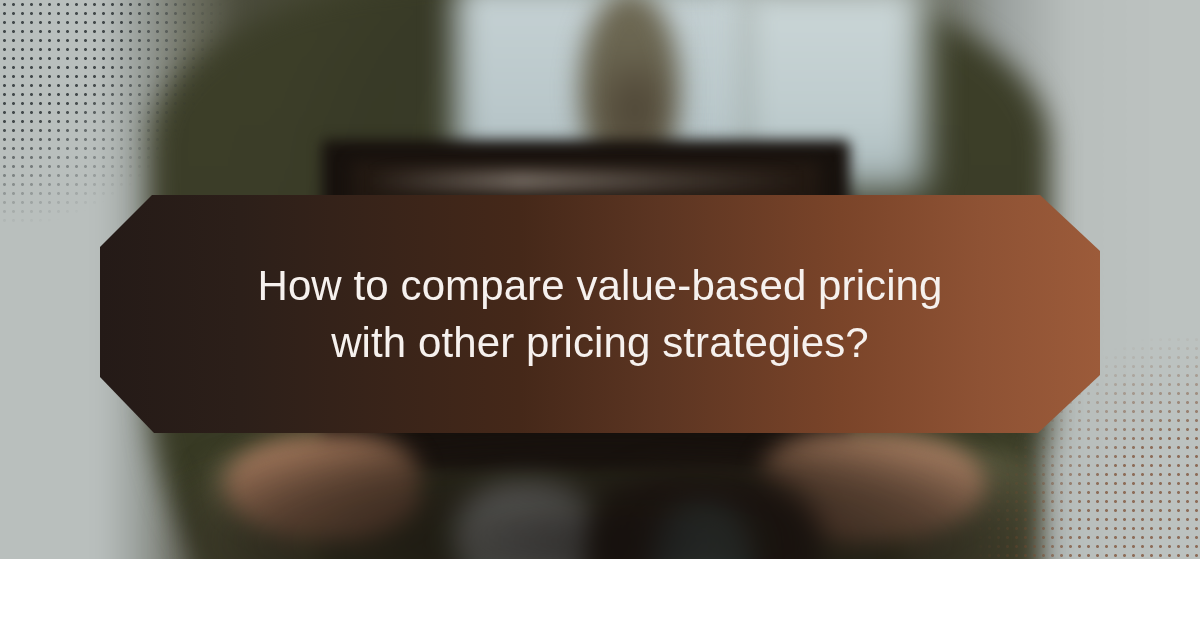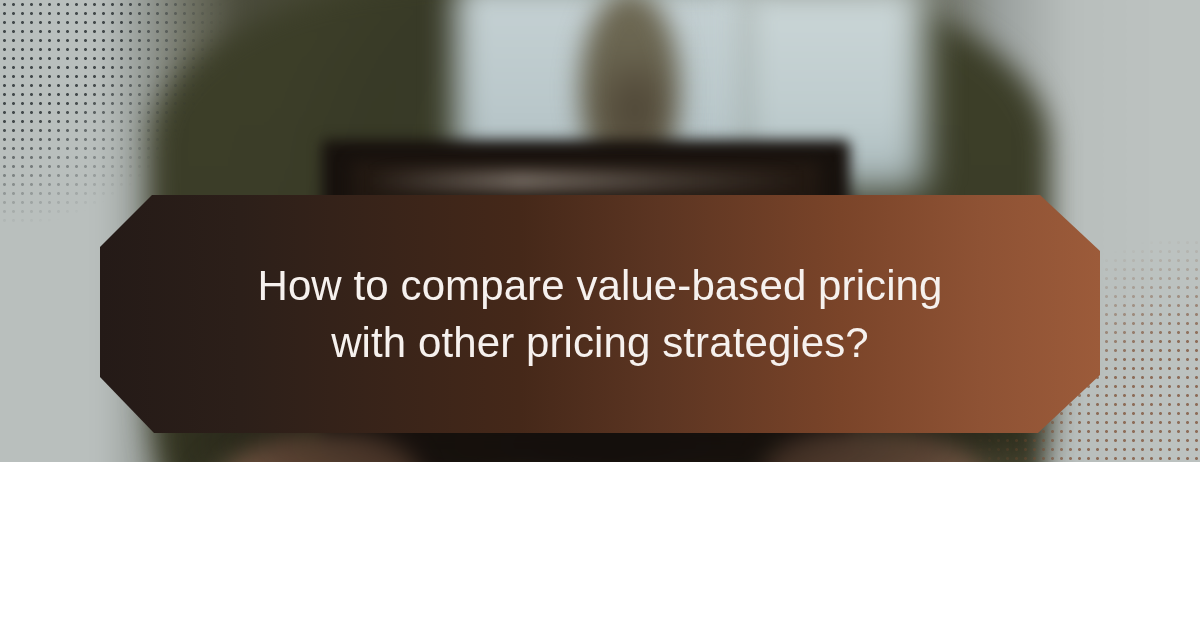--- a/index.html
+++ b/index.html
@@ -7,21 +7,21 @@
     padding: 0;
     background: #ffffff;
   }
   body {
     font-family: "Liberation Sans", sans-serif;
   }
 
   #og-card {
     position: relative;
     width: 1200px;
-    height: 462px;
+    height: 559px;
     overflow: hidden;
     background: #b6bcba;
   }
 
   
   .photo-layer {
     position: absolute;
     inset: 0;
     overflow: hidden;
   }

